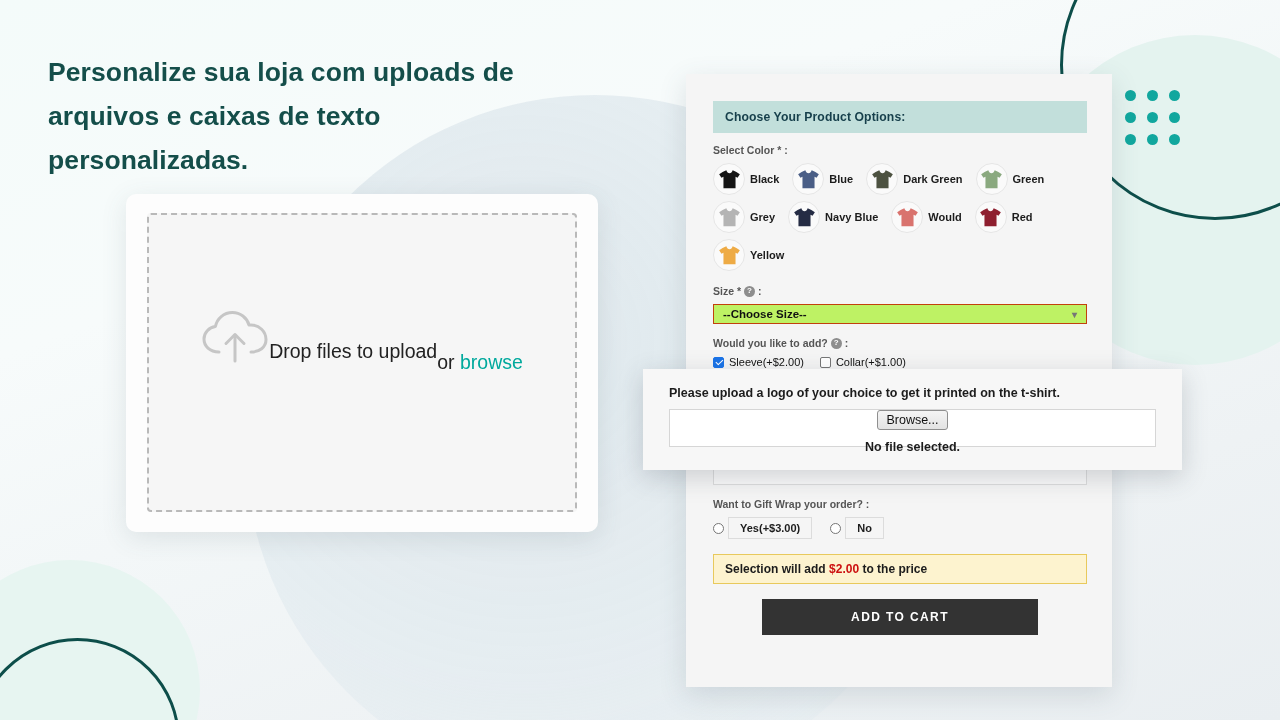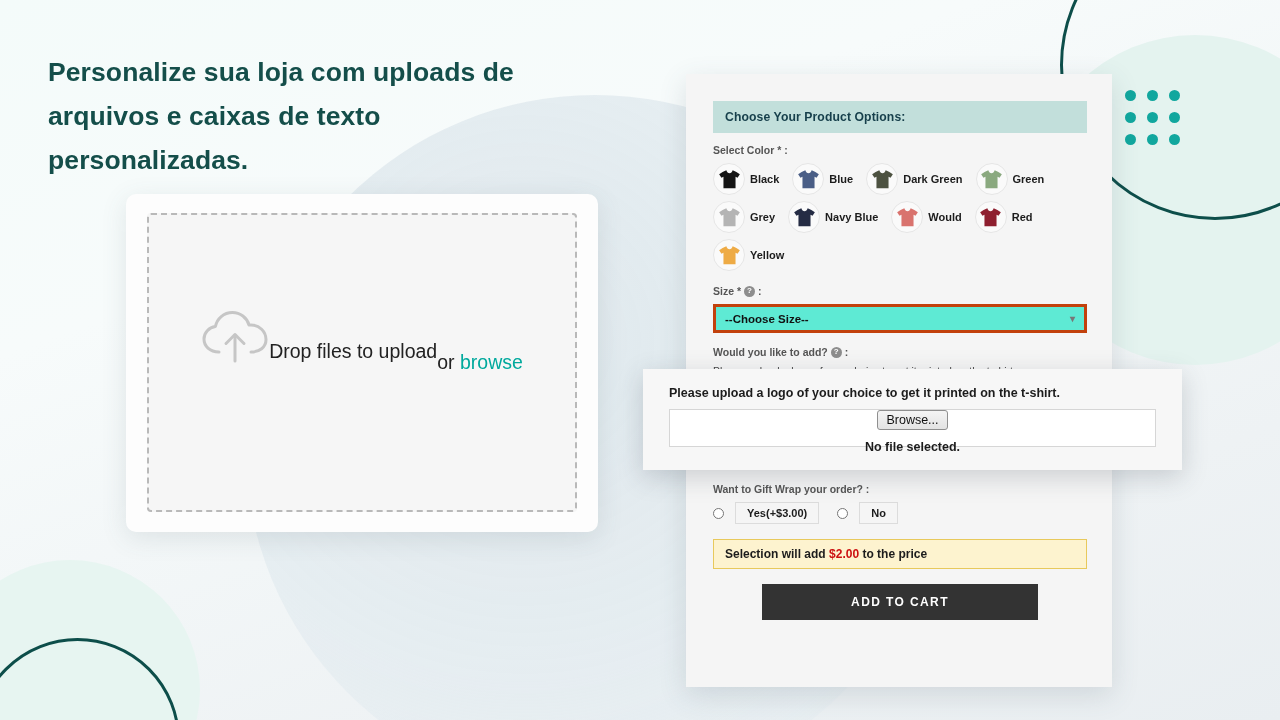--- a/index.html
+++ b/index.html
@@ -114,22 +114,22 @@
   }
   .swatch-circle {
     width: 32px; height: 32px; border-radius: 50%;
     background: #fafafa; border: 1px solid #e6e6e6;
     display: flex; align-items: center; justify-content: center;
     flex: 0 0 auto;
   }
   .swatch-label { font-size: 11px; font-weight: 700; color: #1c1c1c; white-space: nowrap; }
 
   #size-select {
-    width: 100%; height: 29px;
-    background: #5eead4; border: 3px solid #c2410c;
+    width: 100%; height: 20px;
+    background: #bef264; border: 1px solid #c2410c;
     display: flex; align-items: center; justify-content: space-between;
     padding: 0 9px; font-size: 11.5px; font-weight: 700; color: #111;
     margin-bottom: 13px;
   }
   .chev { color: #777; font-size: 10px; }
 
   .check-row { display: flex; align-items: center; gap: 16px; margin-bottom: 12px; }
   .check-item { display: flex; align-items: center; gap: 5px; font-size: 11px; color: #111; cursor: pointer; }
   .cb { width: 11px; height: 11px; border: 1px solid #767676; background: #fff; border-radius: 2px; flex: 0 0 auto; }
   .cb.checked {
@@ -138,21 +138,21 @@
   }
   .cb.checked:after { content: ""; width: 3px; height: 6px; border: solid #fff; border-width: 0 1.6px 1.6px 0; transform: rotate(45deg) translate(-0.5px,-1px); }
 
   #upload-inline-label { font-size: 10.5px; color: #444; margin-bottom: 5px; }
   #upload-inline-box { height: 30px; background:#fff; border:1px solid #dcdcdc; margin-bottom: 14px; }
 
   #slogan-label { font-size: 10.5px; color: #444; margin-bottom: 5px; }
   #slogan-input { width: 100%; height: 27px; background: #fafafa; border: 1px solid #dcdcdc; margin-bottom: 13px; }
 
   .radio-row { display: flex; align-items: center; gap: 18px; margin-bottom: 15px; }
-  .radio-item { display: flex; align-items: center; gap: 11px; cursor: pointer; }
+  .radio-item { display: flex; align-items: center; gap: 4px; cursor: pointer; }
   .rb { width: 11px; height: 11px; border: 1px solid #767676; border-radius: 50%; background: #fff; flex: 0 0 auto; }
   .radio-box { border: 1px solid #dcdcdc; padding: 4px 11px; font-size: 11px; font-weight: 700; color: #1c1c1c; }
 
   #price-notice {
     background: #fdf3cf; border: 1px solid #e8c95c;
     padding: 7px 11px; font-size: 12px; font-weight: 700; color: #1c1c1c;
     margin-bottom: 15px;
   }
   #price-notice .amount { color: #cc1010; }
 
@@ -318,20 +318,30 @@
     <div id="size-select">
       <span>--Choose Size--</span>
       <span class="chev">▾</span>
     </div>
 
     <div class="field-label">
       <span>Would you like to add?</span>
       <span class="help-icon">?</span>
       <span>:</span>
     </div>
+    <div class="check-row">
+      <label class="check-item">
+        <span class="cb checked"></span>
+        <span>Sleeve(+$2.00)</span>
+      </label>
+      <label class="check-item">
+        <span class="cb"></span>
+        <span>Collar(+$1.00)</span>
+      </label>
+    </div>
 
     <div id="upload-inline-label">Please upload a logo of your choice to get it printed on the t-shirt.</div>
     <div id="upload-inline-box"></div>
 
     <div id="slogan-label">Please enter your slogan to get it printed on the t-shirt.</div>
     <div id="slogan-input"></div>
 
     <div class="field-label">
       <span>Want to Gift Wrap your order? :</span>
     </div>

